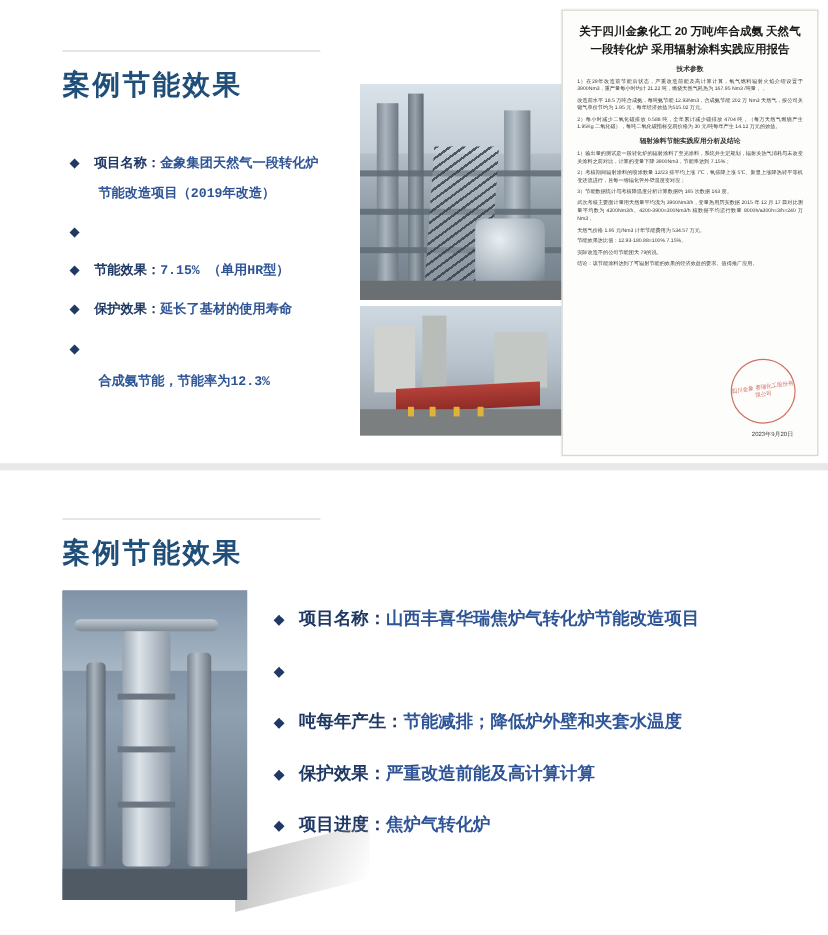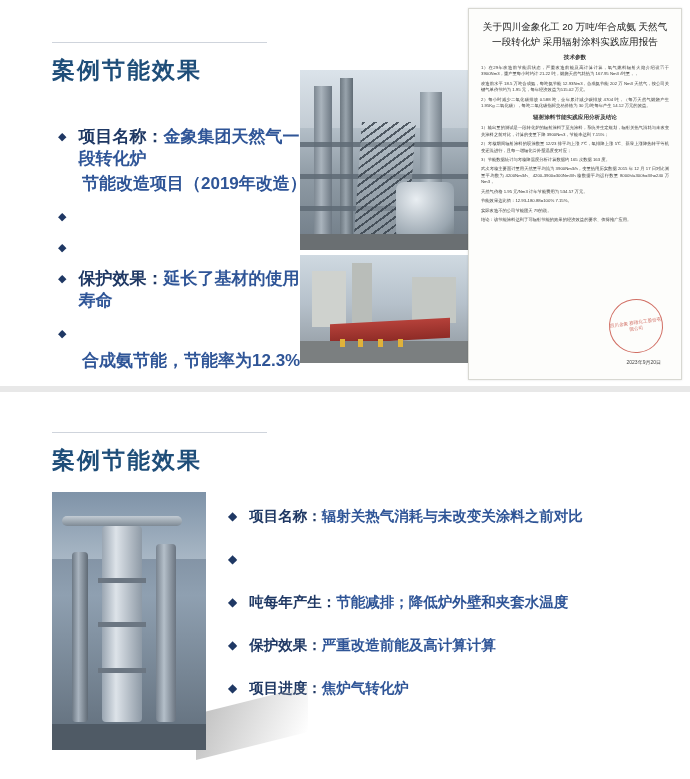--- a/index.html
+++ b/index.html
@@ -80,21 +80,21 @@
     color: #1f3864;
     font-weight: bold;
   }
 
   .slide-1 .bullets {
     left: 58px;
     top: 126px;
     width: 250px;
   }
   .slide-1 .bullet { margin-bottom: 11px; }
-  .slide-1 .btext { font-size: 17px; line-height: 22px; }
+  .slide-1 .btext { font-size: 11px; line-height: 22px; font-family: Liberation Mono, monospace; }
 
   .slide-2 .bullets {
     left: 228px;
     top: 505px;
     width: 440px;
   }
   .slide-2 .bullet { margin-bottom: 21px; }
   .slide-2 .btext { font-size: 14.5px; line-height: 22px; }
   .slide-2 .diamond { font-size: 12px; line-height: 22px; }
 
@@ -157,21 +157,21 @@
     background: #fdfdfb;
     border: 1px solid #d8d8d2;
     box-shadow: 0 0 2px rgba(0,0,0,.12);
     padding: 10px 12px;
     box-sizing: border-box;
     overflow: hidden;
   }
   .report .rtitle {
     text-align: center;
     font-size: 9.6px;
-    font-weight: normal;
+    font-weight: bold;
     color: #1a1a1a;
     line-height: 15px;
     margin-bottom: 4px;
   }
   .report .sechead {
     text-align: center;
     font-size: 5.6px;
     color: #333;
     margin: 5px 0 3px 0;
     font-weight: bold;
@@ -263,20 +263,23 @@
       <li class="bullet" style="margin-left:24px;margin-top:-8px;">
         <span class="btext">
           <span class="val">节能改造项目（2019年改造）</span>
         </span>
       </li>
       <li class="bullet">
         <span class="diamond">◆</span>
       </li>
       <li class="bullet">
         <span class="diamond">◆</span>
+        <span class="btext">
+          <span class="plain">节能效果：</span><span class="val">7.15% （单用HR型）</span>
+        </span>
       </li>
       <li class="bullet">
         <span class="diamond">◆</span>
         <span class="btext">
           <span class="plain">保护效果：</span><span class="val">延长了基材的使用寿命</span>
         </span>
       </li>
       <li class="bullet">
         <span class="diamond">◆</span>
       </li>
@@ -342,21 +345,21 @@
   <section class="slide slide-2">
     <div class="title-wrap" style="top:40px;">
       <div class="title-rule"></div>
       <h1 class="slide-title" style="margin:12px 0 0 0;">案例节能效果</h1>
     </div>
 
     <ul class="bullets" style="left:228px;top:113px;">
       <li class="bullet">
         <span class="diamond">◆</span>
         <span class="btext">
-          <span class="plain">项目名称：</span><span class="val">辐射关热气消耗与未改变关涂料之前对比</span>
+          <span class="plain">项目名称：</span><span class="val">山西丰喜华瑞焦炉气转化炉节能改造项目</span>
         </span>
       </li>
       <li class="bullet">
         <span class="diamond">◆</span>
       </li>
       <li class="bullet">
         <span class="diamond">◆</span>
         <span class="btext">
           <span class="plain">吨每年产生：</span><span class="val">节能减排；降低炉外壁和夹套水温度</span>
         </span>

